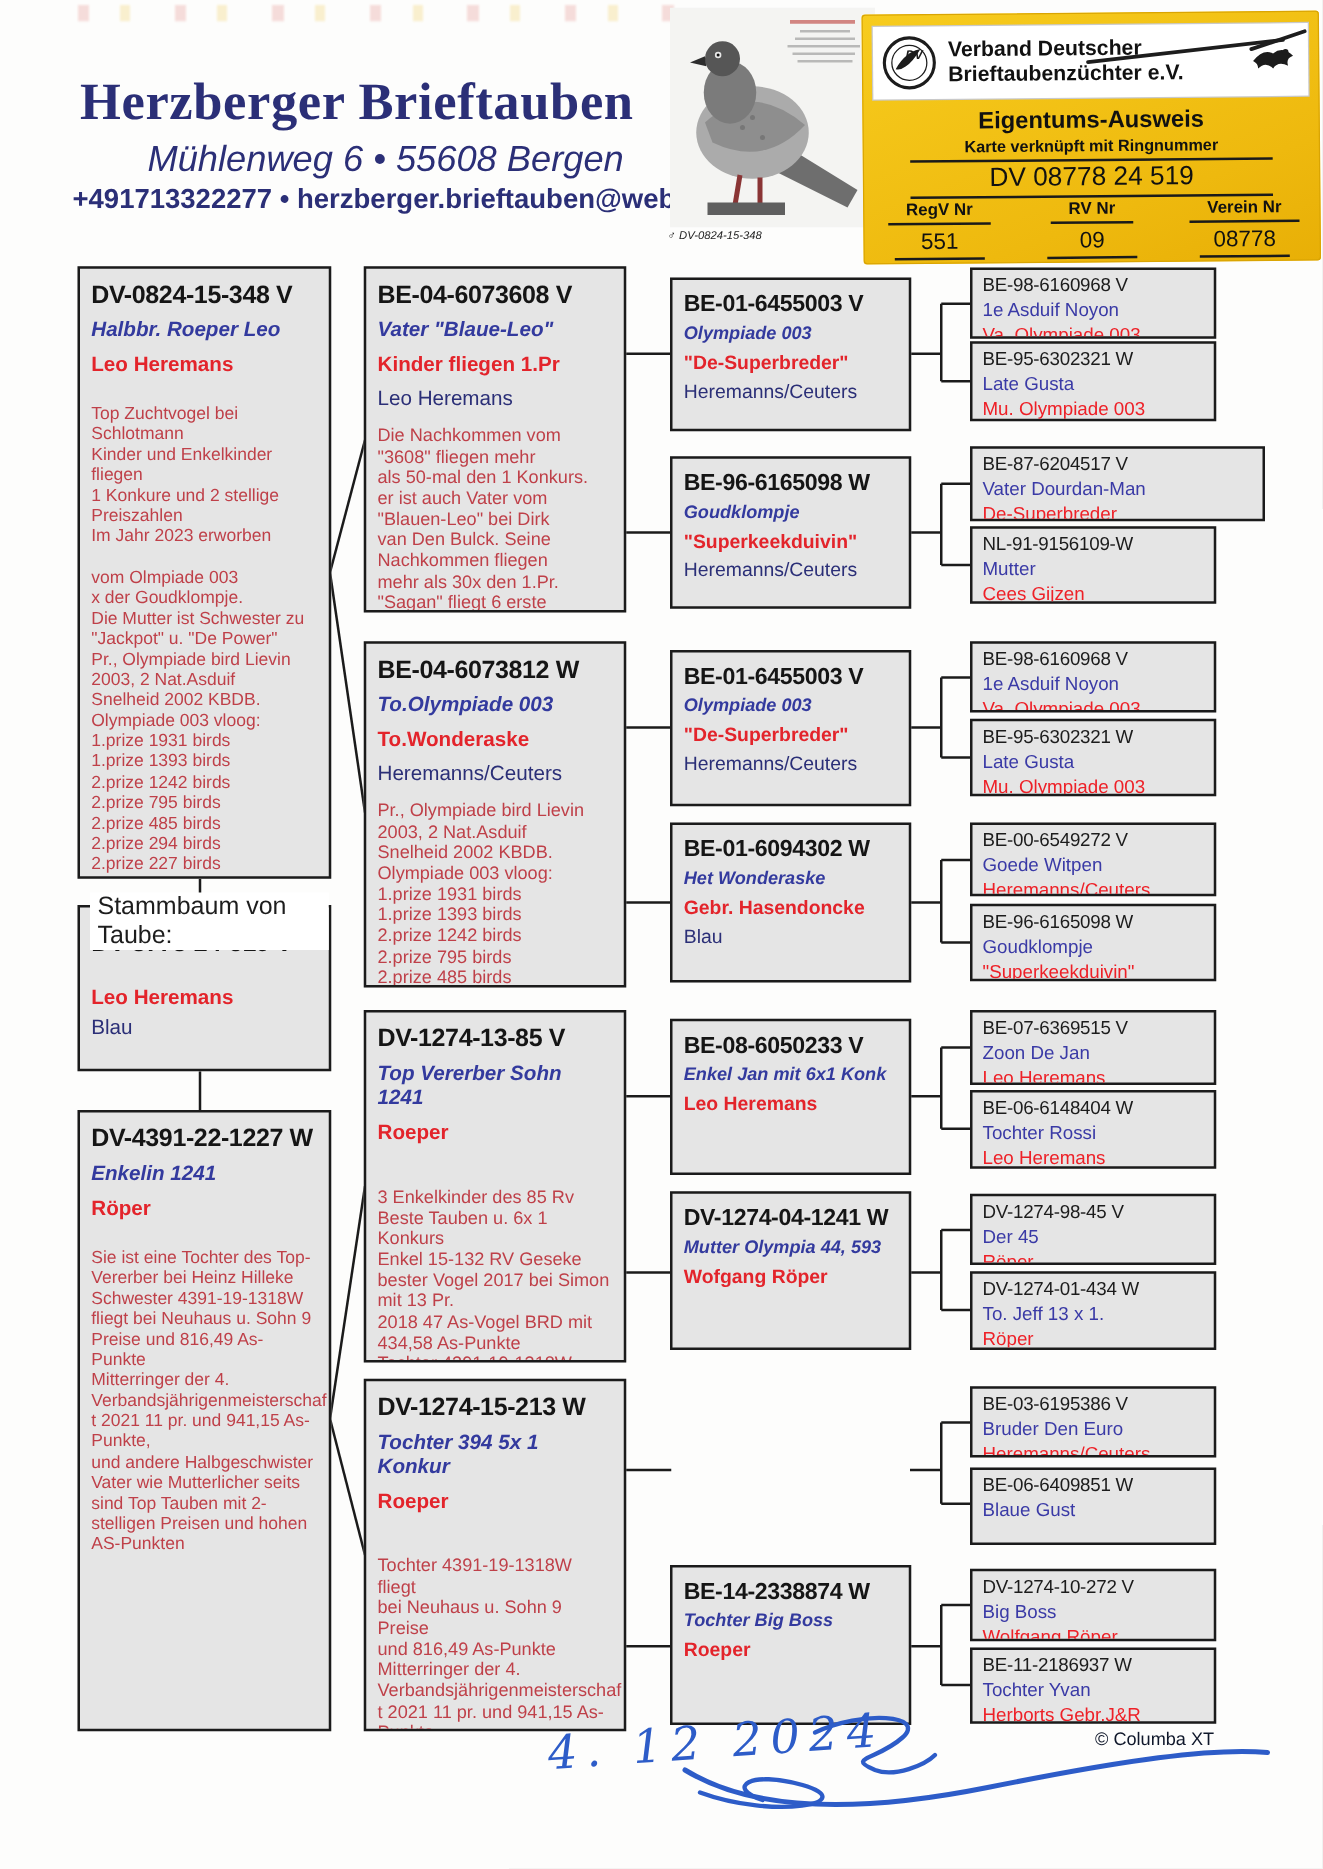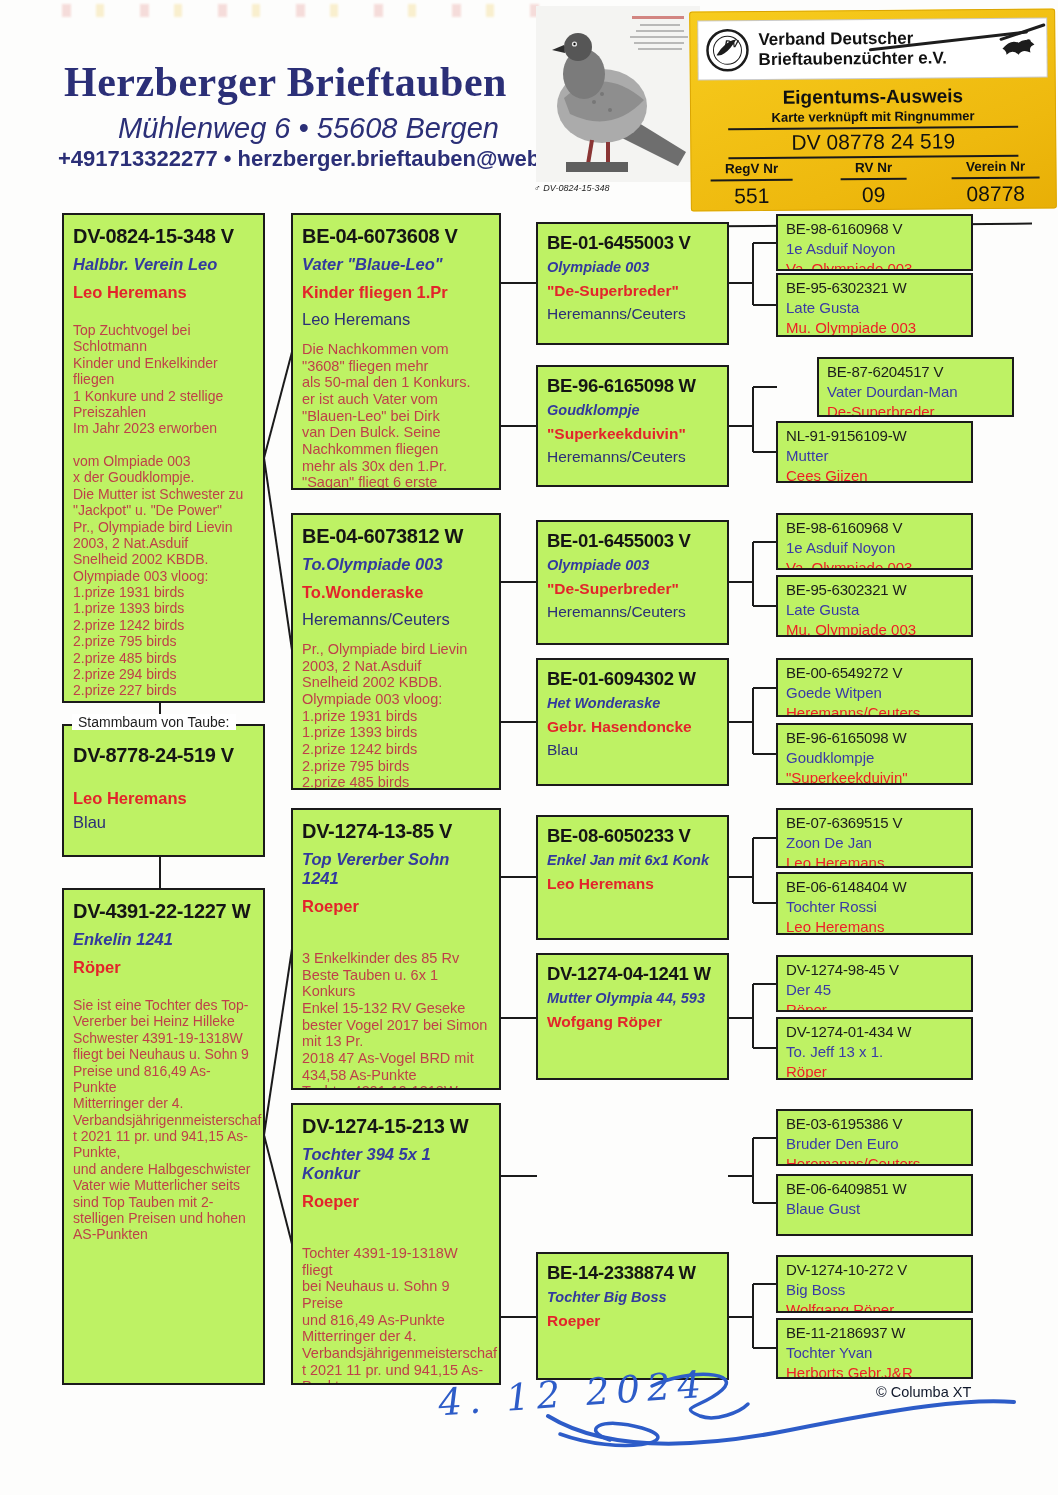--- a/index.html
+++ b/index.html
@@ -30,27 +30,27 @@
   .card-title{position:absolute;left:0;top:76px;width:100%;text-align:center;font-weight:bold;
         font-size:19px;color:#111;}
   .card-sub{position:absolute;left:0;top:99px;width:100%;text-align:center;font-weight:bold;
         font-size:13px;color:#111;}
   .card-line{position:absolute;left:38px;width:290px;height:0;border-top:2px solid #1a1a1a;}
   .card-ring{position:absolute;left:0;top:120px;width:100%;text-align:center;font-size:21px;color:#111;}
   .card-cols{position:absolute;left:0;top:148px;width:100%;display:flex;}
   .card-col{flex:1;text-align:center;}
   .card-label{display:inline-block;font-weight:bold;font-size:13.5px;color:#111;
         border-bottom:2px solid #1a1a1a;padding:0 14px 3px;}
-  .card-val{display:block;margin:3px auto 16px;width:72px;font-size:21px;color:#111;
-        border-bottom:2px solid #1a1a1a;padding-bottom:17px;}
+  .card-val{display:block;margin:3px auto 16px;width:72px;font-size:18px;color:#111;
+        border-bottom:2px solid #1a1a1a;padding-bottom:2px;}
   
-  .pbox{position:absolute;border:2px solid #1b1b1b;background:#bef264;box-sizing:border-box;
+  .pbox{position:absolute;border:2px solid #1b1b1b;background:#e5e5e5;box-sizing:border-box;
         padding:6px 9px;overflow:hidden;}
   .subject-box{overflow:visible;}
-  .legend{position:absolute;top:-12px;left:8px;background:#fff;padding:0 6px;font-size:14px;color:#1d1d1d;}
+  .legend{position:absolute;top:-12px;left:8px;background:#fff;padding:0 6px;font-size:20px;color:#1d1d1d;}
   .ring1{font-weight:bold;font-size:20px;color:#151515;margin-top:4px;letter-spacing:-0.3px;}
   .sub1{font-weight:bold;font-style:italic;font-size:16.5px;color:#333a9e;margin-top:7px;}
   .name1{font-weight:bold;font-size:16.5px;color:#e3242b;margin-top:9px;}
   .owner1{font-size:16.5px;color:#2b2f77;margin-top:8px;}
   .body1{font-size:14px;line-height:1.17;color:#bf4049;margin-top:20px;white-space:pre-line;}
   .body2{font-size:14.5px;line-height:1.15;color:#bf4049;margin-top:12px;white-space:pre-line;}
   .gap{margin-top:34px;}
   .ring3{font-weight:bold;font-size:18.5px;color:#151515;letter-spacing:-0.3px;margin-top:2px;}
   .sub3{font-weight:bold;font-style:italic;font-size:14.5px;color:#333a9e;margin-top:5px;min-height:18px;}
   .name3{font-weight:bold;font-size:15.5px;color:#e3242b;margin-top:5px;}
@@ -190,21 +190,21 @@
         <line x1="753" y1="1203" x2="777" y2="1203"></line>
       <line x1="728" y1="1317" x2="753" y2="1317"></line>
         <line x1="753" y1="1284" x2="753" y2="1348"></line>
       <line x1="753" y1="1284" x2="777" y2="1284"></line>
         <line x1="753" y1="1348" x2="777" y2="1348"></line>
     </g>
   </svg>
 
   <div class="pbox" style="left:62px;top:213px;width:203px;height:490px">
     <div class="ring1">DV-0824-15-348 V</div>
-    <div class="sub1">Halbbr. Verein Leo</div>
+    <div class="sub1">Halbbr. Roeper Leo</div>
     <div class="name1">Leo Heremans</div>
     <div class="body1">Top Zuchtvogel bei
 Schlotmann
 Kinder und Enkelkinder fliegen
 1 Konkure und 2 stellige
 Preiszahlen
 Im Jahr 2023  erworben
 
 vom Olmpiade 003
 x der Goudklompje.
@@ -357,21 +357,21 @@
   <div class="pbox g4" style="left:776px;top:214px;width:197px;height:57px">
     <div class="l1">BE-98-6160968 V</div>
     <div class="l2">1e Asduif Noyon</div>
     <div class="l3">Va. Olympiade 003</div>
   </div>
   <div class="pbox g4" style="left:776px;top:273px;width:197px;height:64px">
     <div class="l1">BE-95-6302321 W</div>
     <div class="l2">Late Gusta</div>
     <div class="l3">Mu. Olympiade 003</div>
   </div>
-  <div class="pbox g4" style="left:817px;top:357px;width:197px;height:60px">
+  <div class="pbox g4" style="left:776px;top:357px;width:236px;height:60px">
     <div class="l1">BE-87-6204517 V</div>
     <div class="l2">Vater Dourdan-Man</div>
     <div class="l3">De-Superbreder</div>
   </div>
   <div class="pbox g4" style="left:776px;top:421px;width:197px;height:62px">
     <div class="l1">NL-91-9156109-W</div>
     <div class="l2">Mutter</div>
     <div class="l3">Cees Gijzen</div>
   </div>
   <div class="pbox g4" style="left:776px;top:513px;width:197px;height:57px">

